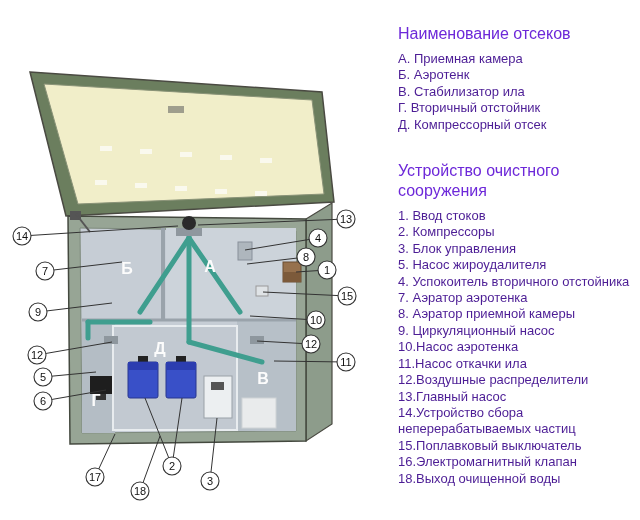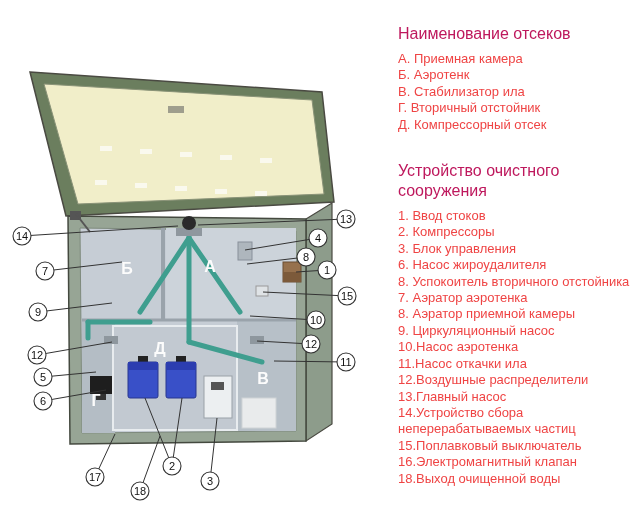--- a/index.html
+++ b/index.html
@@ -2,23 +2,23 @@
 <html><head>
 <meta charset="utf-8">
 <style>
   html,body{margin:0;padding:0;background:#fff;}
   .canvas{
     position:relative;width:640px;height:520px;background:#ffffff;
     font-family:"Liberation Sans", sans-serif;color:#111;overflow:hidden;
   }
   .diagram-wrap{position:absolute;left:0;top:0;width:392px;height:520px;}
   .legend-col{position:absolute;left:398px;top:24px;width:238px;}
-  .legend-col h2{font-size:16px;font-weight:400;margin:0 0 7px 0;color:#be185d;line-height:20px;}
+  .legend-col h2{font-size:16px;font-weight:400;margin:0 0 7px 0;color:#6d28d9;line-height:20px;}
   .legend-col h2.second{margin-top:28px;}
-  .legend-list{list-style:none;margin:0;padding:0;font-size:13px;line-height:16.4px;color:#ef4444;}
+  .legend-list{list-style:none;margin:0;padding:0;font-size:13px;line-height:16.4px;color:#4c1d95;}
   .legend-list li{margin:0;padding:0;}
   svg text{font-family:"Liberation Sans", sans-serif;}
   .callout-line{stroke:#333;stroke-width:1;}
   .callout-circle{fill:#ffffff;stroke:#333;stroke-width:1.1;}
   .callout-num{font-size:11px;fill:#111;text-anchor:middle;}
   .comp-letter{font-size:16px;font-weight:bold;fill:#fcfcfc;text-anchor:middle;}
   .pipe{stroke:#3f9e8f;stroke-width:5;fill:none;stroke-linecap:round;}
 </style>
 </head>
 <body>
@@ -208,22 +208,22 @@
       <li>В. Стабилизатор ила</li>
       <li>Г. Вторичный отстойник</li>
       <li>Д. Компрессорный отсек</li>
     </ul>
 
     <h2 class="second">Устройство очистного сооружения</h2>
     <ul class="legend-list">
       <li>1. Ввод стоков</li>
       <li>2. Компрессоры</li>
       <li>3. Блок управления</li>
-      <li>6. Насос жироудалителя</li>
-      <li>8. Успокоитель вторичного отстойника</li>
+      <li>5. Насос жироудалителя</li>
+      <li>4. Успокоитель вторичного отстойника</li>
       <li>7. Аэратор аэротенка</li>
       <li>8. Аэратор приемной камеры</li>
       <li>9. Циркуляционный насос</li>
       <li>10.Насос аэротенка</li>
       <li>11.Насос откачки ила</li>
       <li>12.Воздушные распределители</li>
       <li>13.Главный насос</li>
       <li>14.Устройство сбора неперерабатываемых частиц</li>
       <li>15.Поплавковый выключатель</li>
       <li>16.Электромагнитный клапан</li>

